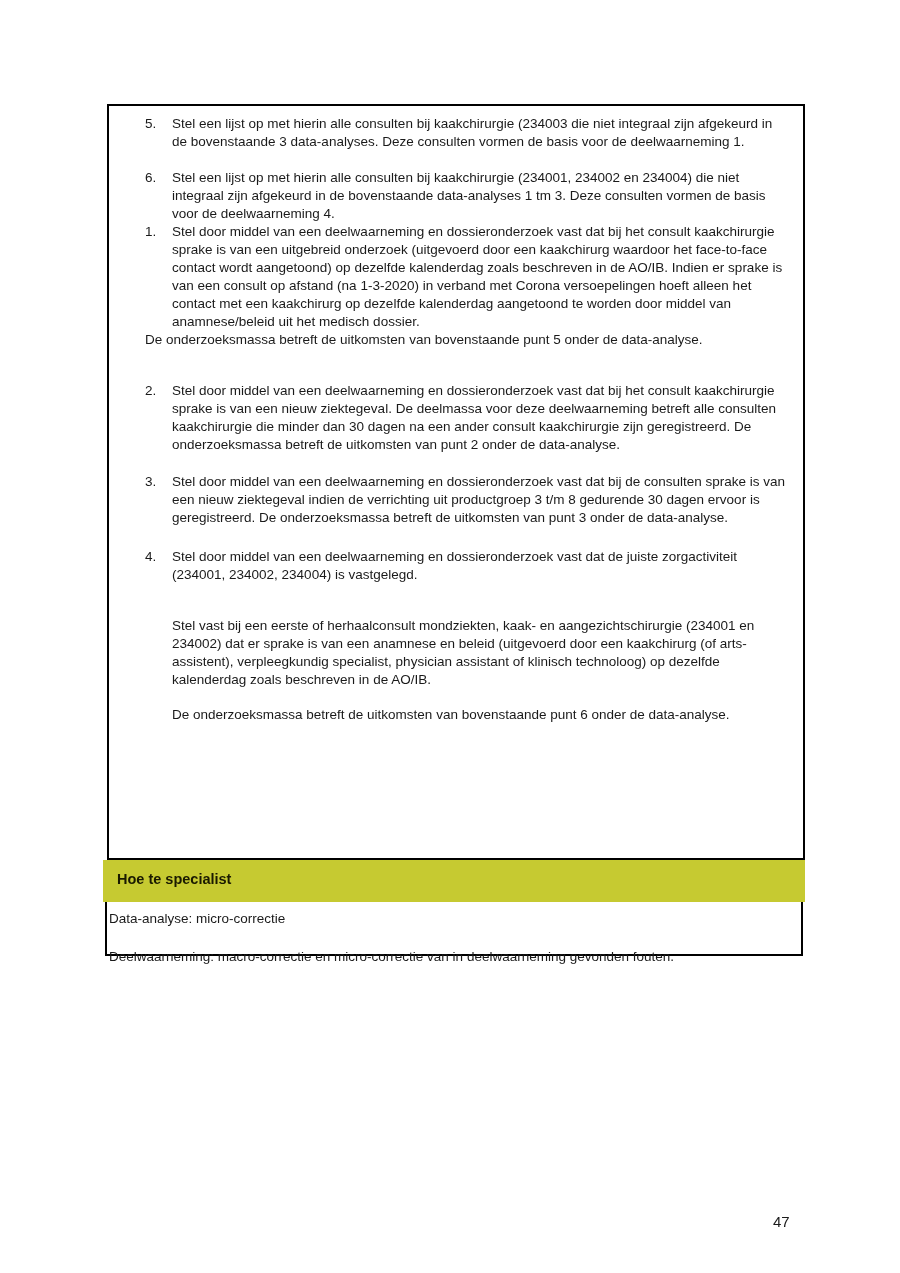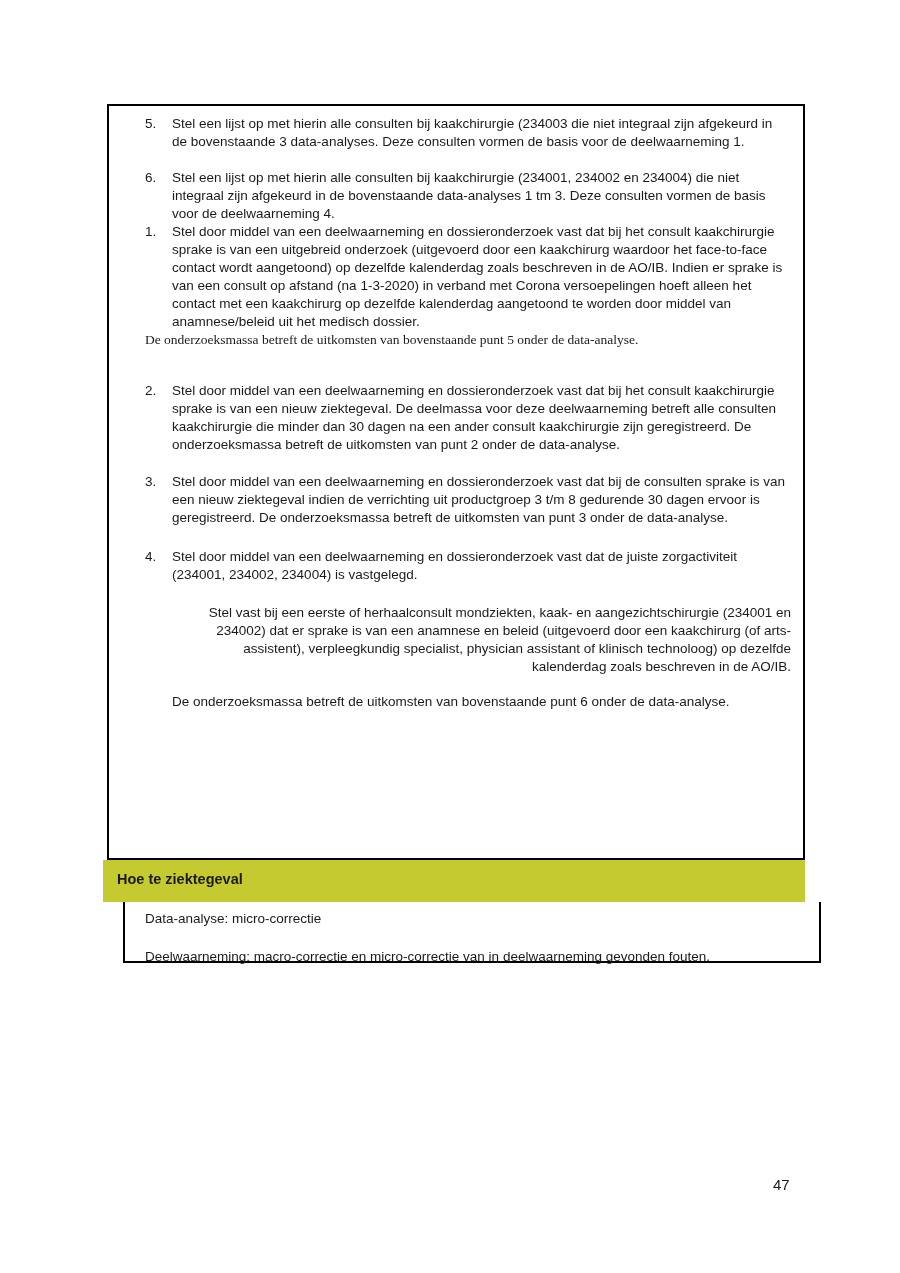--- a/index.html
+++ b/index.html
@@ -46,61 +46,60 @@
   .mt21 { margin-top: 21px; }
   .mt33 { margin-top: 33px; }
   .section-heading {
     margin: 21px 12px 14px 8px;
     font-weight: bold;
     font-size: 14.5px;
     color: #111111;
   }
   .note-outdent {
     margin: 0 12px 0 36px;
-    font-family: Liberation Serif, serif;
   }
   .sub-para {
     margin: 0 0 0 0;
   }
-  .sub-para.gap-before { margin-top: 20px; text-align: right; }
+  .sub-para.gap-before { margin-top: 33px; }
   .sub-para.gap-small  { margin-top: 17px; }
   .band {
     position: absolute;
     left: 103px;
     top: 860px;
     width: 702px;
     height: 42px;
     box-sizing: border-box;
     background: #c6ca31;
     padding: 11px 0 0 14px;
     font-size: 14.5px;
     font-weight: bold;
     color: #1a1a00;
   }
   .bottom-cell {
     position: absolute;
-    left: 123px;
+    left: 105px;
     top: 902px;
     width: 698px;
-    height: 61px;
+    height: 54px;
     box-sizing: border-box;
     border: 2px solid #000000;
     border-top: none;
     background: #ffffff;
     font-size: 13.5px;
     line-height: 18px;
-    padding: 8px 12px 0 20px;
+    padding: 8px 12px 0 2px;
   }
   .correction-line + .correction-line {
     margin-top: 20px;
   }
   .page-number {
     position: absolute;
     left: 773px;
-    top: 1176px;
+    top: 1213px;
     font-size: 15px;
     color: #1a1a1a;
   }
 </style>
 </head>
 <body>
 
 <div class="page">
 
   <div class="main-cell">
@@ -136,21 +135,21 @@
       <div class="li-body">
         <div class="sub-para">Stel door middel van een deelwaarneming en dossieronderzoek vast dat de juiste zorgactiviteit (234001, 234002, 234004) is vastgelegd.</div>
         <div class="sub-para gap-before">Stel vast bij een eerste of herhaalconsult  mondziekten, kaak- en aangezichtschirurgie (234001 en 234002) dat er sprake is van een anamnese en beleid (uitgevoerd door een kaakchirurg (of arts-assistent), verpleegkundig specialist, physician assistant of klinisch technoloog) op dezelfde kalenderdag zoals beschreven in de AO/IB.</div>
         <div class="sub-para gap-small">De onderzoeksmassa betreft de uitkomsten van bovenstaande punt 6 onder de data-analyse.</div>
       </div>
     </div>
 
   </div>
 
   <div class="band" style="background: rgb(198, 202, 49);">
-    <span>Hoe te ziektegeval</span>
+    <span>Hoe te specialist</span>
   </div>
 
   <div class="bottom-cell">
     <div class="correction-line">Data-analyse: micro-correctie</div>
     <div class="correction-line">Deelwaarneming: macro-correctie en micro-correctie van in deelwaarneming gevonden fouten.</div>
   </div>
 
   <div class="page-number">47</div>
 
 </div>

